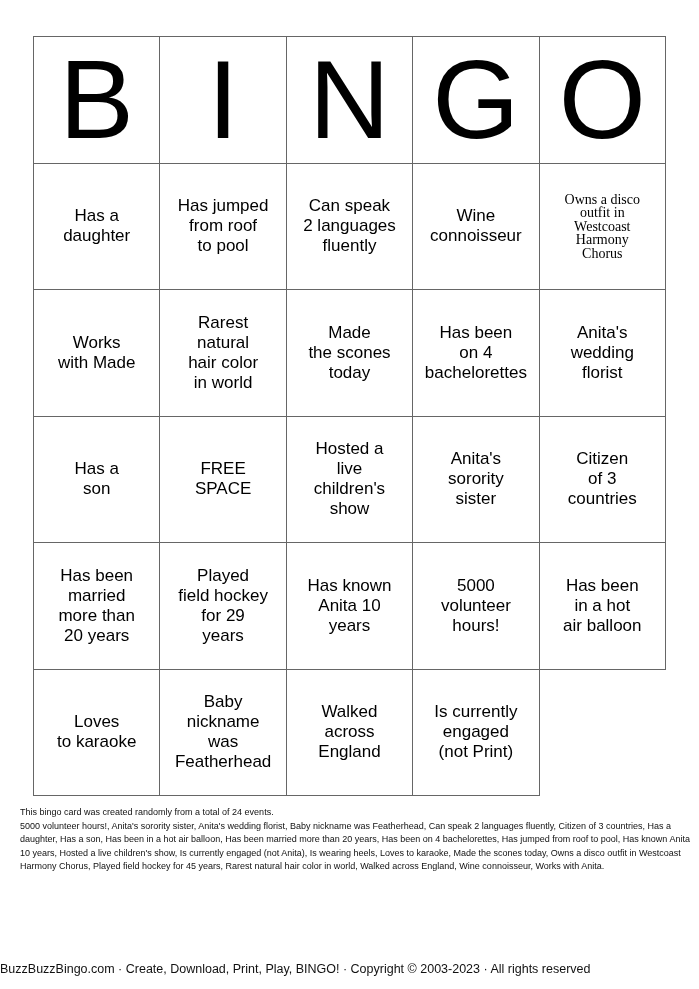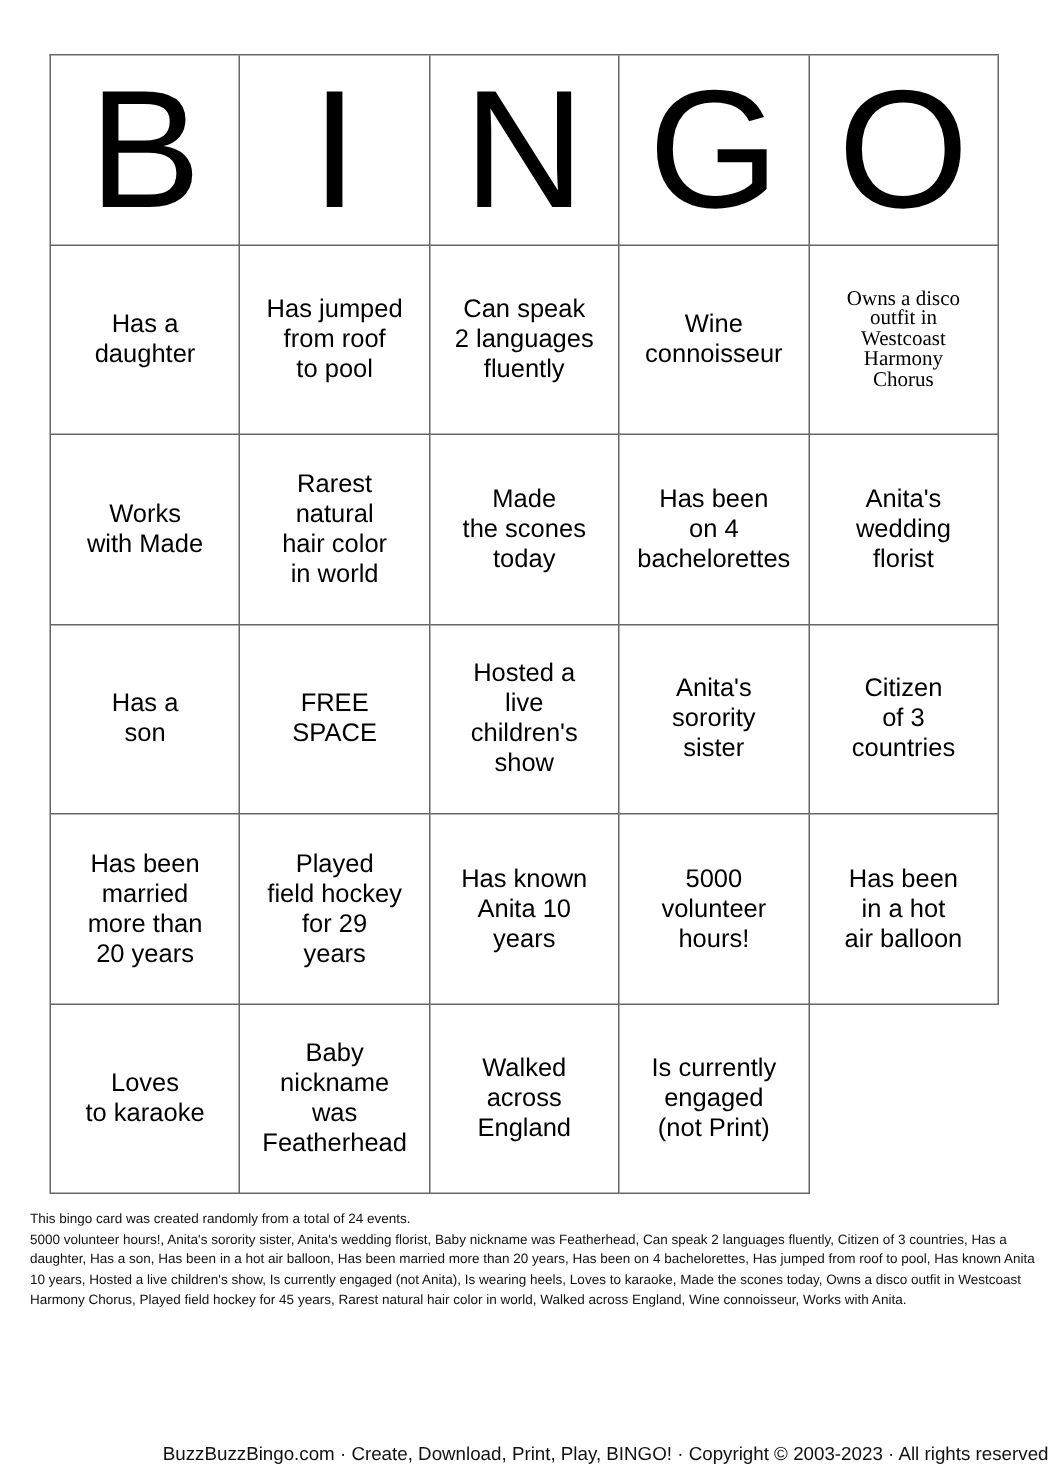--- a/index.html
+++ b/index.html
@@ -9,21 +9,21 @@
           display: grid; grid-template-columns: repeat(5, 1fr); grid-template-rows: repeat(6, 1fr);
           border-top: 1px solid #666; border-left: 1px solid #666; box-sizing: border-box; }
   .cell { border-right: 1px solid #666; border-bottom: 1px solid #666;
           display: flex; align-items: center; justify-content: center; text-align: center;
           padding: 4px; box-sizing: border-box; overflow: hidden; }
   .cell span { white-space: pre-line; font-size: 17px; line-height: 20px; }
   .cell.small span { font-size: 14px; line-height: 13.5px; font-family: Liberation Serif, serif; }
   .hdr span { font-size: 112px; line-height: 112px; font-weight: normal; }
   .desc { position: absolute; left: 20px; top: 806px; width: 680px; font-size: 9px; line-height: 13.5px; color: #111; }
   .desc p { margin: 0; }
-  .footer { position: absolute; left: 0; top: 962px; width: 699px; text-align: right;
+  .footer { position: absolute; left: 0; top: 962px; width: 699px; text-align: left;
             font-size: 12.5px; color: #111; }
 </style>
 </head>
 <body>
 
 <div class="grid">
   <div class="cell hdr">
       <span>B</span>
     </div>
   <div class="cell hdr">

